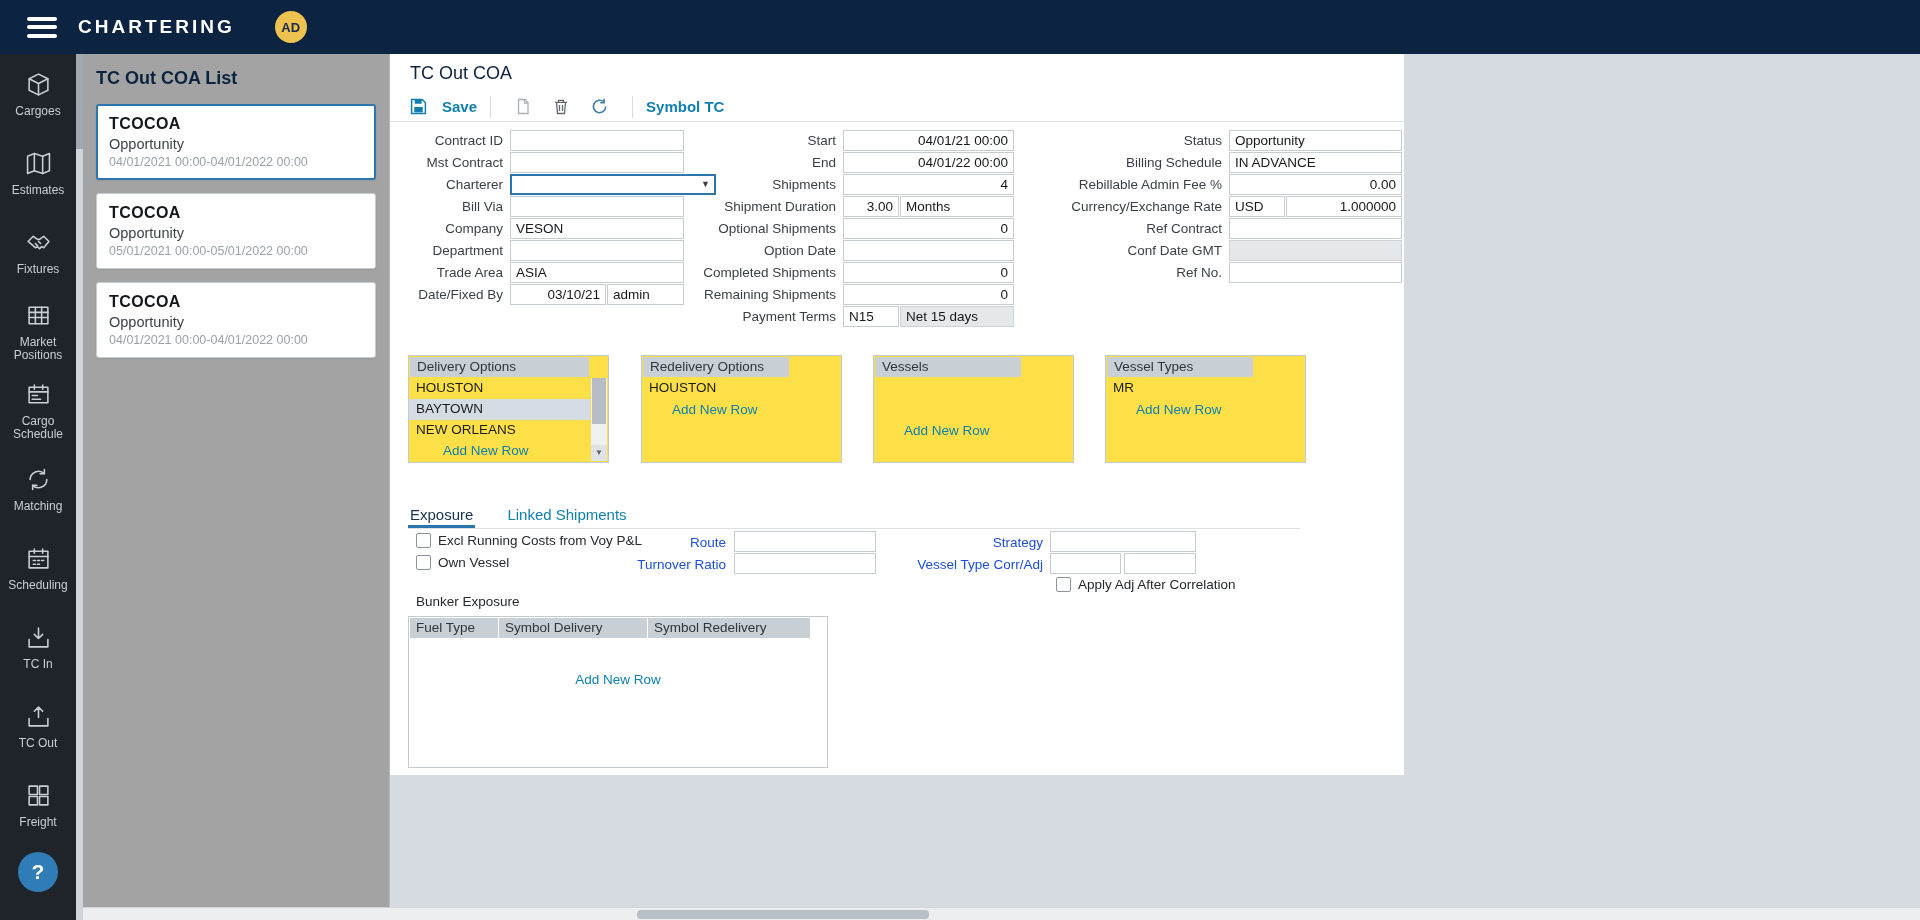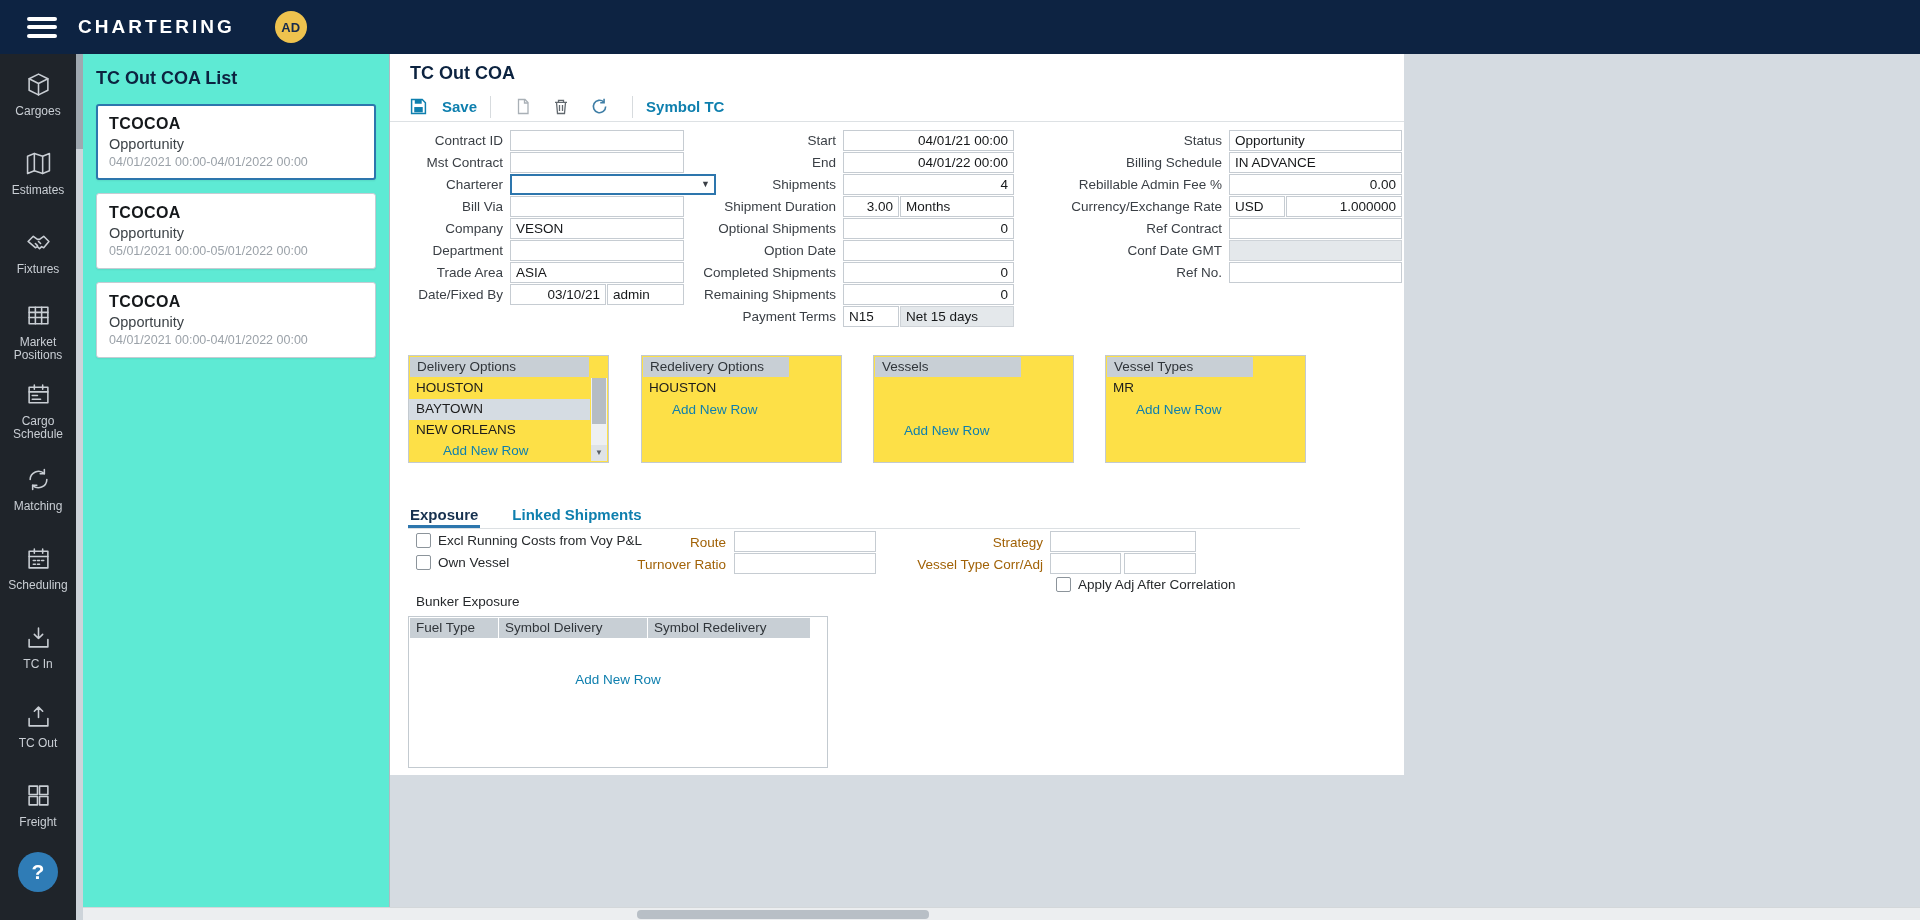--- a/index.html
+++ b/index.html
@@ -21,31 +21,31 @@
   .side-item{width:100%;height:79px;display:flex;flex-direction:column;align-items:center;justify-content:center;color:#c9ced4;cursor:pointer}
   .side-item svg{width:25px;height:25px;stroke:#c9ced4;fill:none;stroke-width:1.5;stroke-linejoin:round;stroke-linecap:round}
   .slabel{font-size:12px;margin-top:5px;text-align:center;line-height:1.12;width:72px}
   .help-btn{position:absolute;bottom:28px;left:18px;width:40px;height:40px;border-radius:50%;background:#2f7cb6;color:#fff;font-size:21px;font-weight:bold;display:flex;align-items:center;justify-content:center;cursor:pointer}
 
   
   .vstrip{position:absolute;left:76px;top:54px;width:7px;height:866px;background:#cdd4da;cursor:pointer}
   .vthumb{width:7px;height:95px;background:#9fa8b0}
 
   
-  .list-panel{position:absolute;left:83px;top:54px;width:307px;height:866px;background:#5eead4;border-right:1px solid #b2bac2;padding:14px 13px 0 13px}
+  .list-panel{position:absolute;left:83px;top:54px;width:307px;height:866px;background:#a3a3a3;border-right:1px solid #b2bac2;padding:14px 13px 0 13px}
   .list-title{color:#0c2340;font-size:18px;font-weight:bold;margin-bottom:15px}
   .card{background:#fff;border:1px solid #c5ccd3;border-radius:3px;padding:10px 12px;margin-bottom:13px;box-shadow:0 1px 2px rgba(0,0,0,.07);cursor:pointer}
   .card.selected{border:2px solid #2d76ad;padding:9px 11px}
   .card-name{font-weight:bold;font-size:16px;color:#15181b;letter-spacing:.4px}
   .card-status{font-size:14.5px;color:#3c4247;margin-top:3px}
   .card-dates{font-size:12.5px;color:#9ba2a9;margin-top:3px;white-space:nowrap}
 
   
   .main{position:absolute;left:390px;top:54px;width:1014px;height:721px;background:#fff}
-  .main-title{position:absolute;left:20px;top:9px;font-size:18px;font-weight:bold;color:#0c2340}
+  .main-title{position:absolute;left:20px;top:9px;font-size:18px;font-weight:normal;color:#0c2340}
   .toolbar{position:absolute;left:0;top:38px;width:100%;height:30px;display:flex;align-items:center;padding-left:20px;border-bottom:1px solid #dde1e4}
   .tb-btn{display:flex;align-items:center;gap:15px;color:#0e7fae;font-size:15px;font-weight:bold;background:none;border:none;cursor:pointer;font-family:inherit}
   .tb-icon{display:flex;margin:0 11px;cursor:pointer;background:none;border:none}
   .tb-sep{width:1px;height:22px;background:#d7dbde;margin:0 13px}
 
   
   .fcol{position:absolute;top:76px}
   .frow{display:flex;align-items:center;height:21px;margin-bottom:1px}
   .flabel{color:#3a3f45;text-align:right;padding-right:7px;white-space:nowrap;font-size:13.5px}
   .fcol1{left:8px}.fcol1 .flabel{width:112px}.fcol1 .ffield{width:174px}
@@ -71,28 +71,28 @@
   .has-scroll .gb-head{margin-right:19px}
   .has-scroll .gb-row{margin-right:18px}
   .has-scroll .gb-add{padding-left:34px;margin-top:2px}
   .gscroll{position:absolute;top:22px;right:1px;bottom:1px;width:16px;background:#eef0f2;cursor:pointer}
   .gthumb{position:absolute;top:0;left:1px;width:14px;height:46px;background:#b6bdc4}
   .gdown{position:absolute;bottom:0;left:0;width:16px;height:16px;background:#dfe3e6;color:#5a6168;font-size:8px;text-align:center;line-height:16px}
   .add-lower{margin-top:46px}
 
   
   .tabbar{position:absolute;left:18px;top:450px;width:892px;height:25px;border-bottom:1px solid #dce0e3;display:flex;gap:30px}
-  .tab{font-size:15px;font-weight:bold;cursor:pointer;padding:2px 2px 0;white-space:nowrap}
+  .tab{font-size:15px;font-weight:normal;cursor:pointer;padding:2px 2px 0;white-space:nowrap}
   .tab.active{color:#17314f;border-bottom:3px solid #2d76ad}
   .tab.link{color:#0e7fae}
 
   
   .cbx{position:absolute;display:flex;align-items:center;gap:7px;font-size:13.5px;color:#26292c;cursor:pointer}
   .box{width:15px;height:15px;border:1px solid #8c949b;background:#fff;border-radius:2px;flex:none}
-  .exlabel{position:absolute;text-align:right;font-size:13.5px;color:#a16207;white-space:nowrap}
+  .exlabel{position:absolute;text-align:right;font-size:13.5px;color:#1d4ed8;white-space:nowrap}
   .exin{position:absolute;flex:none}
   input.exin{height:21px;border:1px solid #c6ccd2;background:#fff;font:13.5px "Liberation Sans","DejaVu Sans",sans-serif;padding:0 5px;outline:none}
 
   .bunker-title{position:absolute;left:26px;top:540px;font-size:13.5px;color:#26292c}
   .bunker-table{position:absolute;left:18px;top:562px;width:420px;height:152px;border:1px solid #c3cad0;background:#fff}
   .bt-head{display:flex;gap:1px;margin:1px}
   .bt-head span{background:#c8cfd5;height:20px;padding:2px 0 0 6px;font-size:13.5px;color:#30353a;white-space:nowrap;overflow:hidden}
   .bt-add{color:#0e7fae;text-align:center;margin-top:34px;font-size:13.5px;cursor:pointer}
 
   

